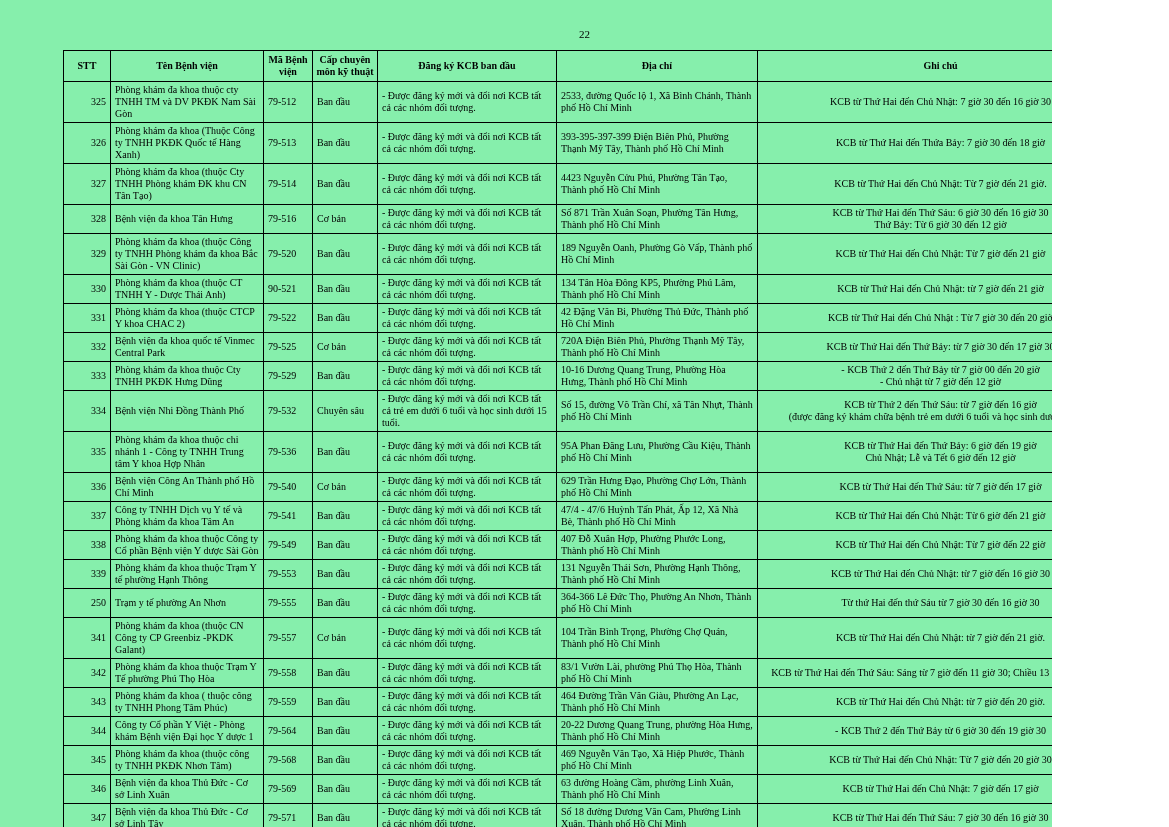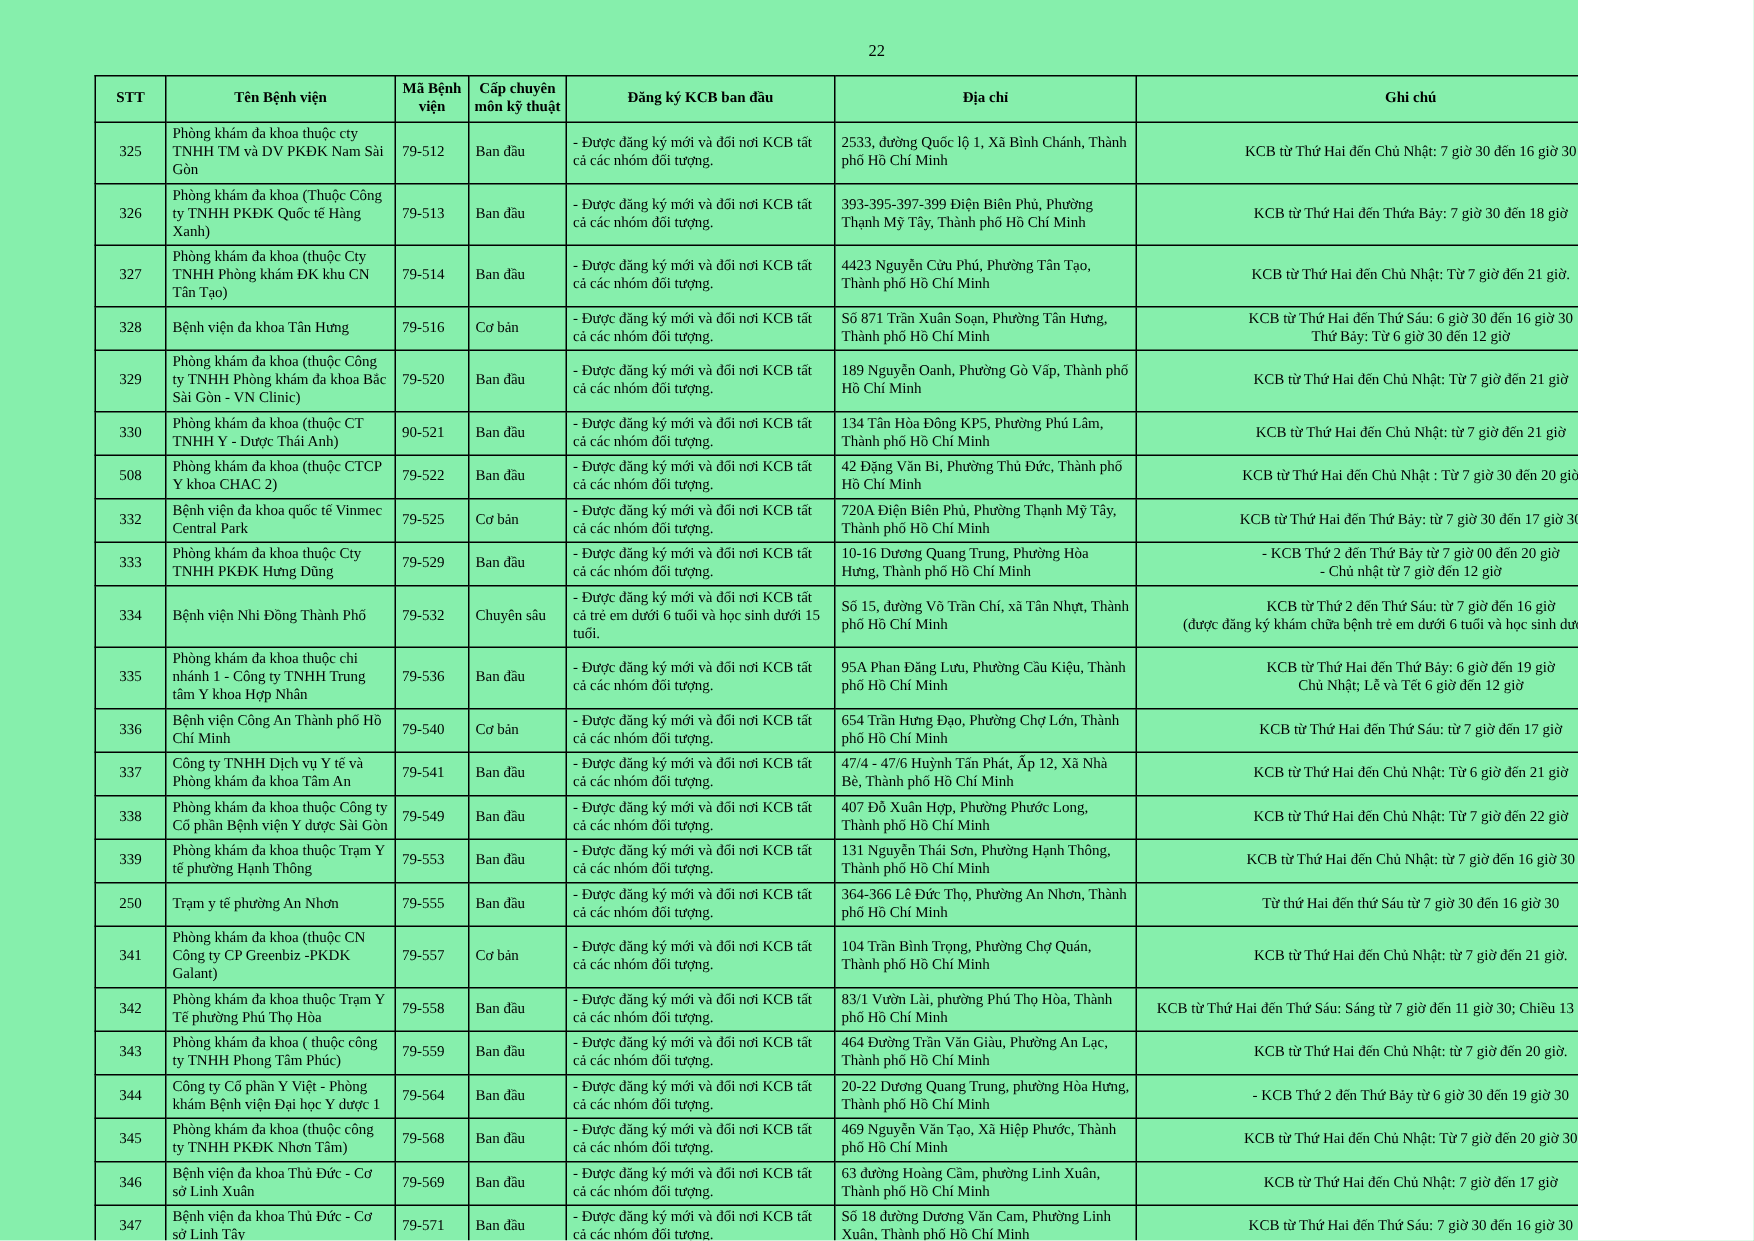--- a/index.html
+++ b/index.html
@@ -42,21 +42,21 @@
     padding: 2px 4px;
     vertical-align: middle;
     word-wrap: break-word;
     overflow-wrap: break-word;
   }
   table.kcb-table th {
     font-weight: bold;
     text-align: center;
     padding: 3px 2px;
   }
-  td.c-stt  { text-align: center; }
+  td.c-stt  { text-align: right; }
   td.c-code { }
   td.c-name, td.c-level, td.c-reg, td.c-addr { text-align: left; }
   td.c-note { text-align: center; white-space: pre-line; }
   td.c-reg  { white-space: pre-line; }
 </style>
 </head>
 <body>
 
 <div class="page">
 
@@ -134,21 +134,21 @@
         <tr>
           <td class="c-stt">330</td>
           <td class="c-name">Phòng khám đa khoa (thuộc CT TNHH Y - Dược Thái Anh)</td>
           <td class="c-code">90-521</td>
           <td class="c-level">Ban đầu</td>
           <td class="c-reg">- Được đăng ký mới và đổi nơi KCB tất cả các nhóm đối tượng.</td>
           <td class="c-addr">134 Tân Hòa Đông KP5, Phường Phú Lâm, Thành phố Hồ Chí Minh</td>
           <td class="c-note">KCB từ Thứ Hai đến Chủ Nhật: từ 7 giờ đến 21 giờ</td>
         </tr>
         <tr>
-          <td class="c-stt">508</td>
+          <td class="c-stt">331</td>
           <td class="c-name">Phòng khám đa khoa (thuộc CTCP Y khoa CHAC 2)</td>
           <td class="c-code">79-522</td>
           <td class="c-level">Ban đầu</td>
           <td class="c-reg">- Được đăng ký mới và đổi nơi KCB tất cả các nhóm đối tượng.</td>
           <td class="c-addr">42 Đặng Văn Bi, Phường Thủ Đức, Thành phố Hồ Chí Minh</td>
           <td class="c-note">KCB từ Thứ Hai đến Chủ Nhật : Từ 7 giờ 30 đến 20 giờ</td>
         </tr>
         <tr>
           <td class="c-stt">332</td>
           <td class="c-name">Bệnh viện đa khoa quốc tế Vinmec Central Park</td>
@@ -187,21 +187,21 @@
           <td class="c-addr">95A Phan Đăng Lưu, Phường Cầu Kiệu, Thành phố Hồ Chí Minh</td>
           <td class="c-note">KCB từ Thứ Hai đến Thứ Bảy: 6 giờ đến 19 giờ
 Chủ Nhật; Lễ và Tết  6 giờ đến 12 giờ</td>
         </tr>
         <tr>
           <td class="c-stt">336</td>
           <td class="c-name">Bệnh viện Công An Thành phố Hồ Chí Minh</td>
           <td class="c-code">79-540</td>
           <td class="c-level">Cơ bản</td>
           <td class="c-reg">- Được đăng ký mới và đổi nơi KCB tất cả các nhóm đối tượng.</td>
-          <td class="c-addr">654 Trần Hưng Đạo, Phường Chợ Lớn, Thành phố Hồ Chí Minh</td>
+          <td class="c-addr">629 Trần Hưng Đạo, Phường Chợ Lớn, Thành phố Hồ Chí Minh</td>
           <td class="c-note">KCB từ Thứ Hai đến Thứ Sáu: từ 7 giờ đến 17 giờ</td>
         </tr>
         <tr>
           <td class="c-stt">337</td>
           <td class="c-name">Công ty TNHH Dịch vụ Y tế và Phòng khám đa khoa Tâm An</td>
           <td class="c-code">79-541</td>
           <td class="c-level">Ban đầu</td>
           <td class="c-reg">- Được đăng ký mới và đổi nơi KCB tất cả các nhóm đối tượng.</td>
           <td class="c-addr">47/4 - 47/6 Huỳnh Tấn Phát, Ấp 12, Xã Nhà Bè,  Thành phố Hồ Chí Minh</td>
           <td class="c-note">KCB từ Thứ Hai đến Chủ Nhật: Từ 6 giờ đến 21 giờ</td>

